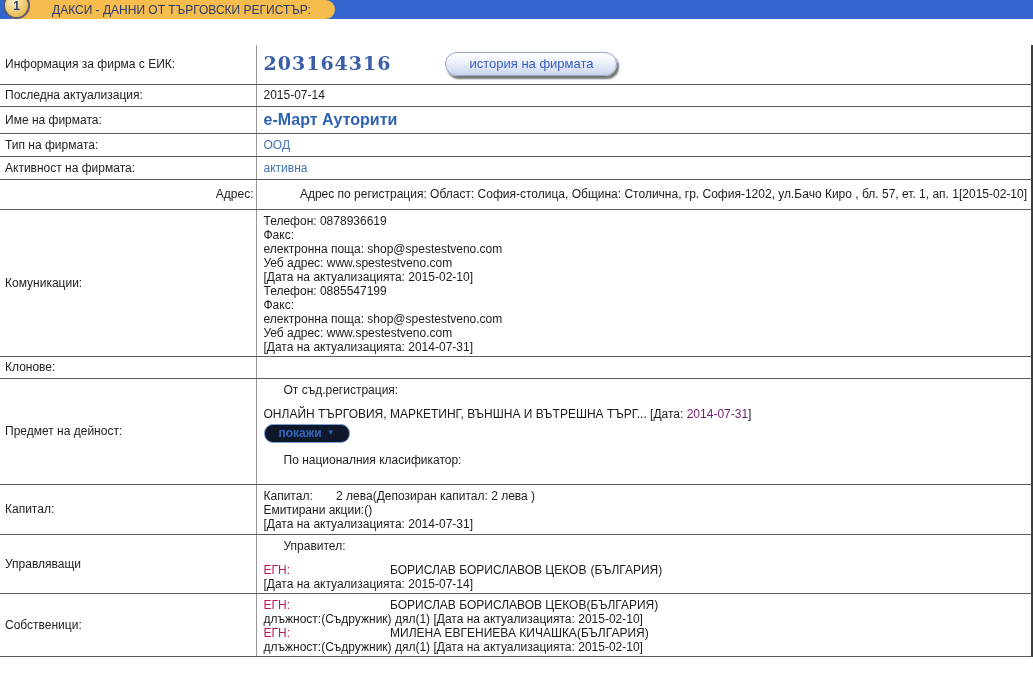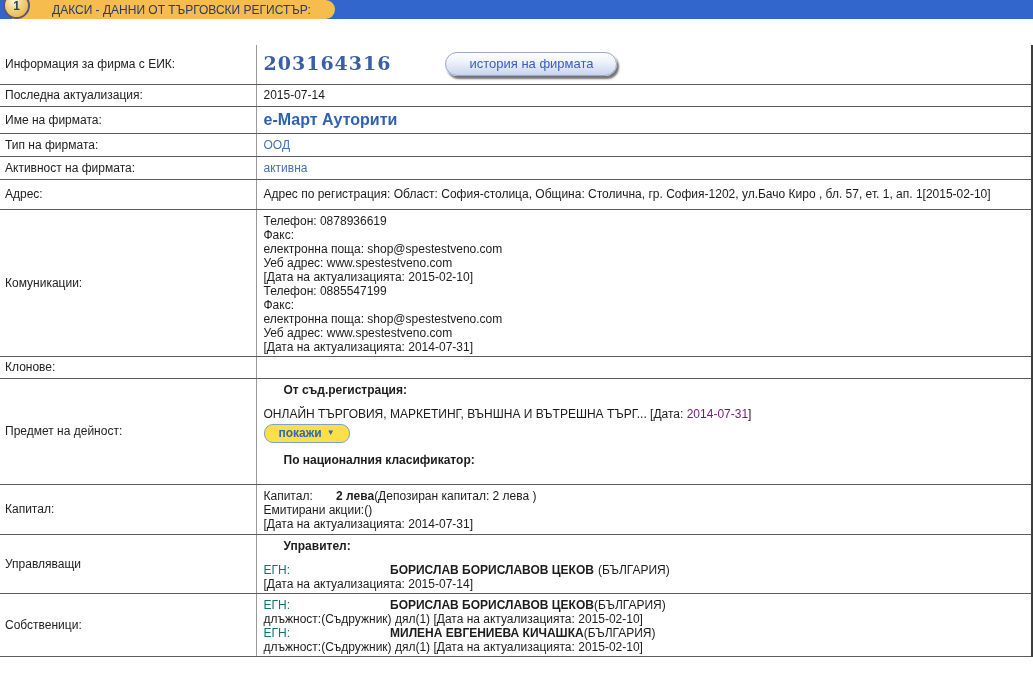--- a/index.html
+++ b/index.html
@@ -34,29 +34,29 @@
   td {
     border-bottom:1px solid #5c5c5c;
     vertical-align:middle;
     overflow:hidden;
   }
   td.lbl { padding:2px 2px 2px 5px; color:#222222; }
   td.val { border-left:1px solid #999999; border-right:2px solid #3f3f3f; padding:2px 4px 2px 7px; }
   td.top { vertical-align:top; padding-top:4px; }
 
   tr.h39 { height:39px; } tr.h22 { height:22px; } tr.h27 { height:27px; }
-  tr.h23 { height:23px; } tr.h30 { height:30px; } tr.h142 { height:142px; }
+  tr.h23 { height:23px; } tr.h30 { height:30px;text-align:right; } tr.h142 { height:142px; }
   tr.h106 { height:106px; } tr.h50 { height:50px; } tr.h59 { height:59px; }
   tr.h60 { height:60px; }
 
   .line { line-height:14px; }
-  .bold { font-weight:bold;padding-left:20px; }
+  .bold { font-weight:normal;padding-left:20px; }
   .blueval { color:#4471b3; }
   .bluedate { color:#701a75; }
-  .egn-label { color:#0f766e; }
+  .egn-label { color:#be185d; }
   .egn-gap { display:inline-block; width:80px; }
   .country-gap { margin-left:4px; }
 
   .eik-number {
     font-family:"DejaVu Serif","Liberation Serif",serif;
     font-weight:bold; font-size:19px; color:#3a5fa8; letter-spacing:1px;
   }
   .company-name { font-weight:bold; font-size:16px; color:#2e62b1; }
 
   .eik-row-content { display:flex; align-items:flex-start; gap:54px; }
@@ -66,21 +66,21 @@
     padding:3px 6px 4px; border-radius:12px;
     background:linear-gradient(#ffffff 0%, #eef2fa 40%, #c9d5ef 100%);
     border:1px solid #9aa7c7;
     box-shadow:2px 3px 2px rgba(70,70,70,0.75);
     color:#3a5cc0; font-size:13px; cursor:pointer;
     font-family:inherit;
   }
   .btn-show {
     display:inline-flex; align-items:center; gap:5px;
     padding:1px 14px 2px; border-radius:9px;
-    border:1px solid #7f9fd4; background:#fde047;
+    border:1px solid #7f9fd4; background:#0f172a;
     color:#3366bb; font-size:12px; font-weight:bold; cursor:pointer;
     font-family:inherit;
   }
   .btn-show .arrow { font-size:8px; line-height:10px; } .gap10 { height:10px; } .gap3 { height:3px; }
 </style>
 </head>
 <body>
 
 <div class="topbar">
   <div class="header-tab">

